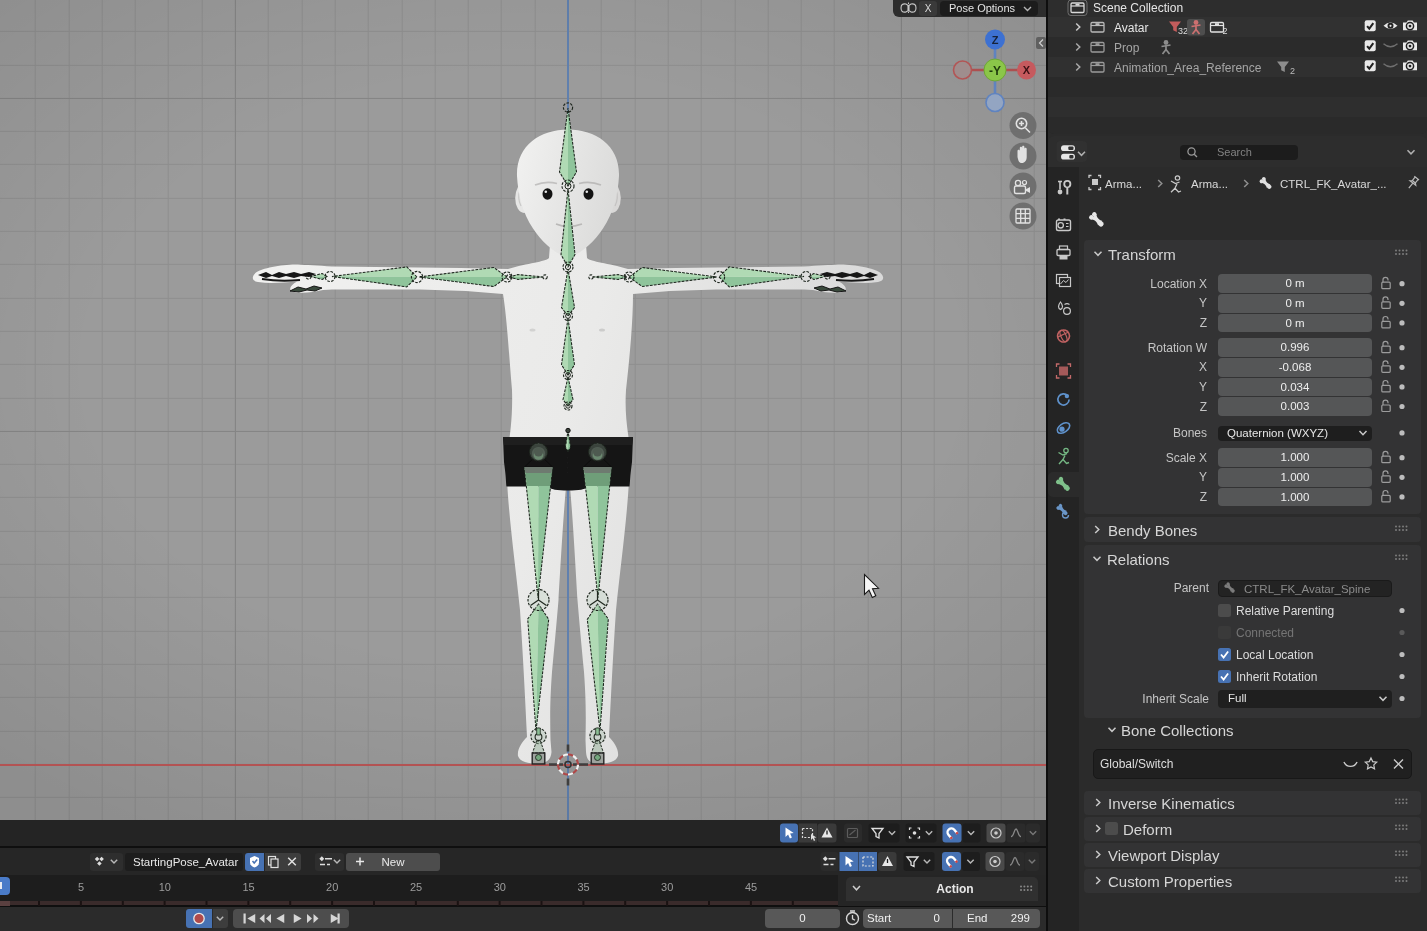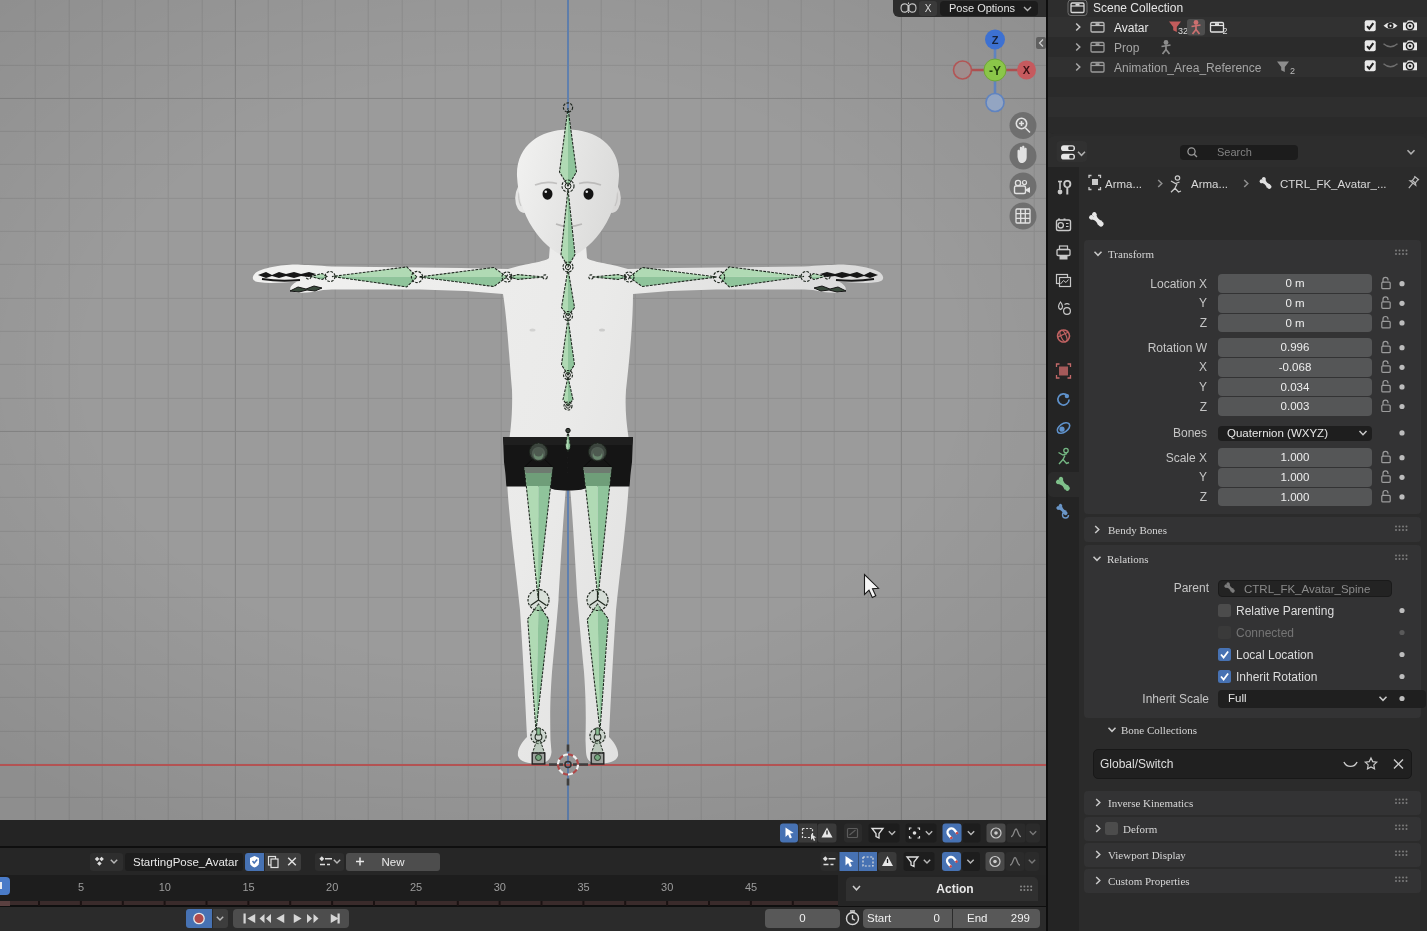--- a/index.html
+++ b/index.html
@@ -32,21 +32,21 @@
 #actionhdr { left:846px; top:57px; width:192px; height:24px; background:#303030; border-radius:5px 5px 0 0; color:#e8e8e8; font-size:12px; font-weight:bold; line-height:24px; padding-left:26px;text-align:center; }
 .btn { position:absolute; border-radius:3px; }
 #rightpanel { left:1046px; top:0; width:381px; height:931px; background:#2b2b2b; border-left:2px solid #0e0e0e; }
 #outliner { left:1048px; top:0; width:379px; height:134px; background:#292929; border-radius:0 0 6px 6px; overflow:hidden; }
 #prophead { left:1048px; top:136px; width:379px; height:31px; background:#2d2d2d; border-radius:6px 6px 0 0; }
 #tabstrip { left:1048px; top:167px; width:31px; height:764px; background:#242424; }
 #propbody { left:1079px; top:167px; width:348px; height:764px; background:#2b2b2b; }
 .panel { position:absolute; left:1084px; width:337px; background:#333334; border-radius:4px; }
 .pfield { position:absolute; left:1218px; width:154px; height:18.5px; background:#555657; border-radius:4px; color:#eeeeee; font-size:11.5px; text-align:center; line-height:18.5px; }
 .rlabel { position:absolute; color:#c5c5c5; font-size:12px; white-space:nowrap; transform:translate(-100%,-50%); }
-.ptxt { position:absolute; color:#d6d6d6; font-size:11px; white-space:nowrap; transform:translateY(-50%);font-family:Liberation Serif, serif; }
+.ptxt { position:absolute; color:#d6d6d6; font-size:15px; white-space:nowrap; transform:translateY(-50%); }
 .otxt { position:absolute; font-size:12px; white-space:nowrap; transform:translateY(-50%); }
 </style></head><body>
 <div id="stage">
 <div id="viewport" class="abs">
 <div class="abs majv" style="left:234.6px"></div>
 <div class="abs majv" style="left:900.6px"></div>
 <div class="abs majh" style="top:431px"></div>
 <div class="abs majh" style="top:97.6px"></div>
 <div id="zaxis" class="abs"></div>
       <div id="zaxis2" class="abs"></div>
@@ -442,21 +442,21 @@
 <div class="ptxt" style="left:1108px;top:529.5px">Bendy Bones</div>
 <div class="panel" style="top:544.5px;height:173px"></div>
 <div class="ptxt" style="left:1107px;top:558.5px">Relations</div>
 <div class="rlabel" style="left:1209px;top:588.3px;right:auto">Parent</div>
 <div class="abs" style="left:1218px;top:580px;width:174px;height:16.5px;background:#232323;border-radius:4px;color:#8b8b8b;font-size:11.5px;line-height:16.5px;padding-left:25px;border:1px solid #1a1a1a">CTRL_FK_Avatar_Spine</div>
 <div class="otxt" style="left:1236px;top:610.5px;color:#dcdcdc">Relative Parenting</div>
 <div class="otxt" style="left:1236px;top:632.5px;color:#757575">Connected</div>
 <div class="otxt" style="left:1236px;top:654.5px;color:#dcdcdc">Local Location</div>
 <div class="otxt" style="left:1236px;top:676.5px;color:#dcdcdc">Inherit Rotation</div>
 <div class="rlabel" style="left:1209px;top:698.5px;right:auto">Inherit Scale</div>
-<div class="abs" style="left:1218px;top:690px;width:208px;height:17.5px;background:#1f1f1f;border-radius:4px;color:#e4e4e4;font-size:11.5px;line-height:17.5px;padding-left:10px">Full</div>
+<div class="abs" style="left:1218px;top:690px;width:174px;height:17.5px;background:#1f1f1f;border-radius:4px;color:#e4e4e4;font-size:11.5px;line-height:17.5px;padding-left:10px">Full</div>
 <div class="ptxt" style="left:1121px;top:729.5px">Bone Collections</div>
 <div class="abs" style="left:1093px;top:749px;width:319px;height:30px;background:#202020;border-radius:5px;border:1px solid #181818"></div>
 <div class="otxt" style="left:1100px;top:764px;color:#dedede">Global/Switch</div>
 <div class="panel" style="top:791px;height:23.5px"></div>
 <div class="ptxt" style="left:1108px;top:803px">Inverse Kinematics</div>
 <div class="panel" style="top:817px;height:23.5px"></div>
 <div class="ptxt" style="left:1123px;top:829px">Deform</div>
 <div class="panel" style="top:843px;height:23.5px"></div>
 <div class="ptxt" style="left:1108px;top:855px">Viewport Display</div>
 <div class="panel" style="top:869px;height:23.5px"></div>

